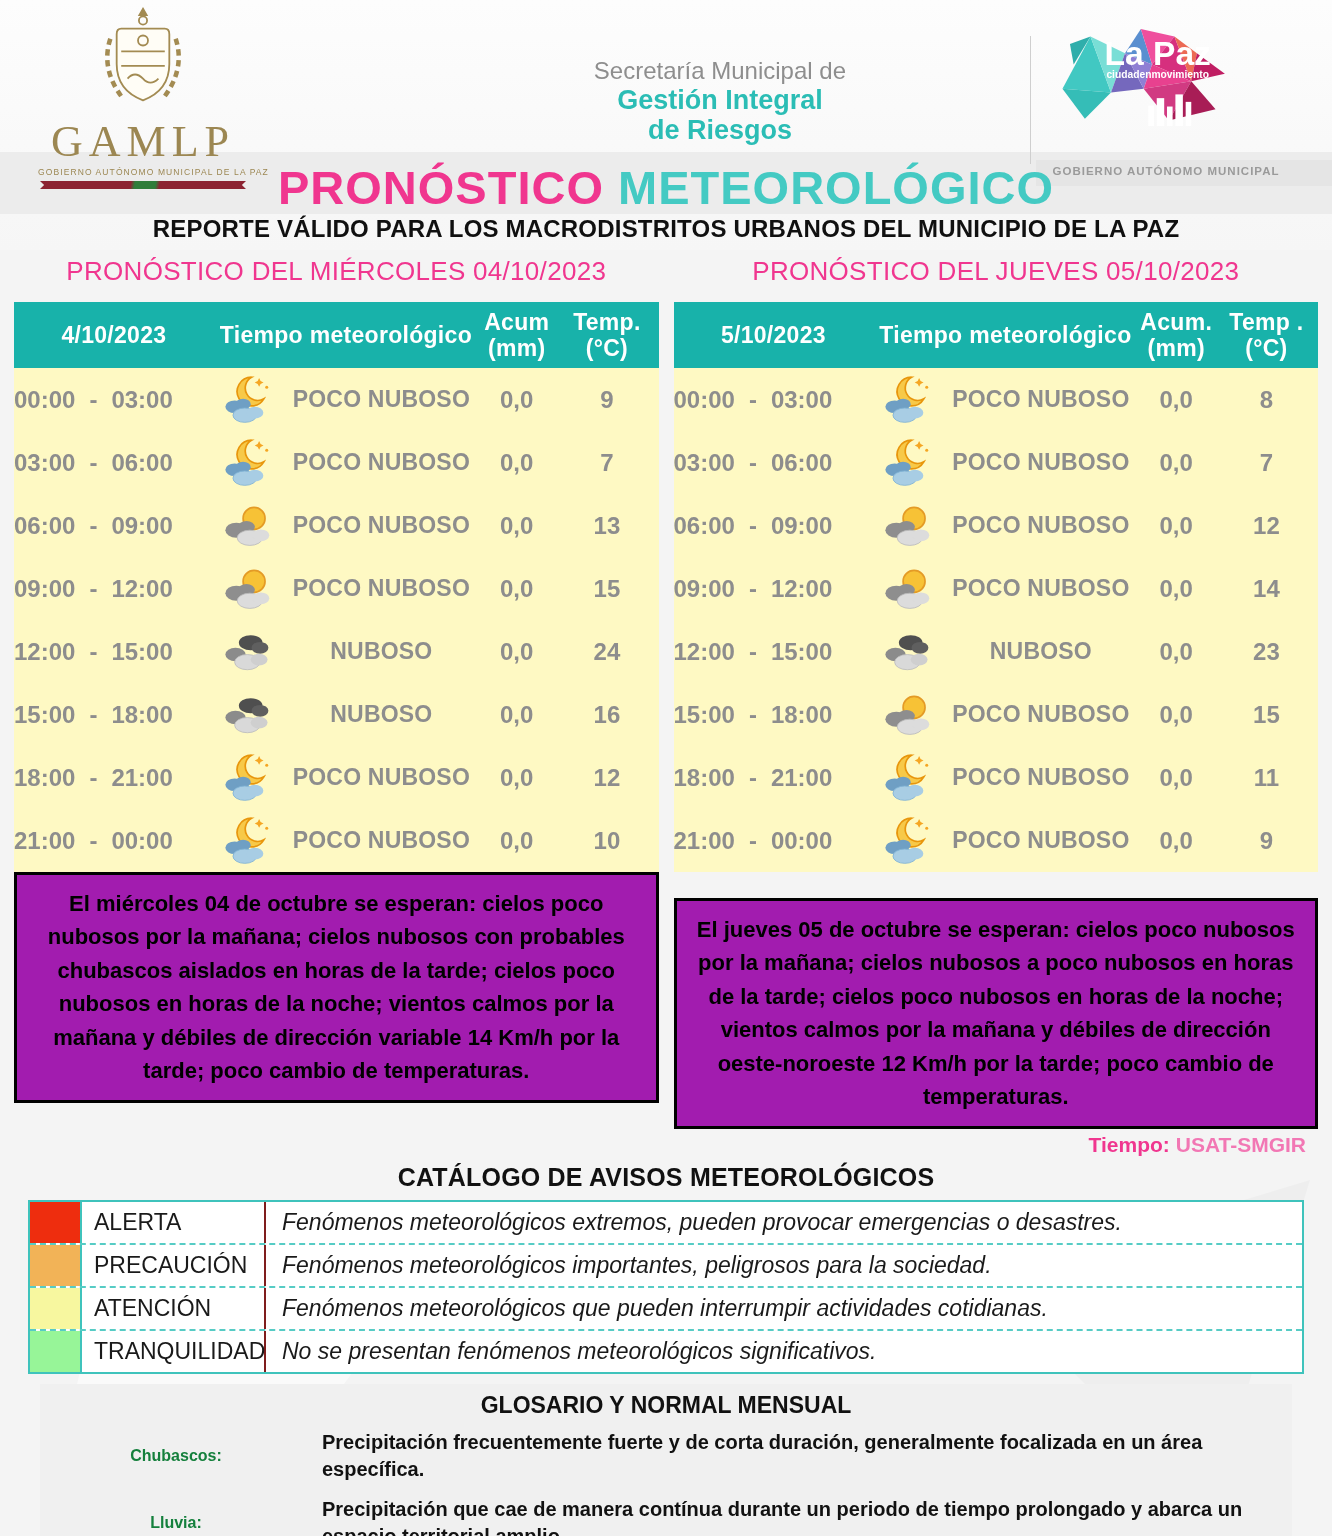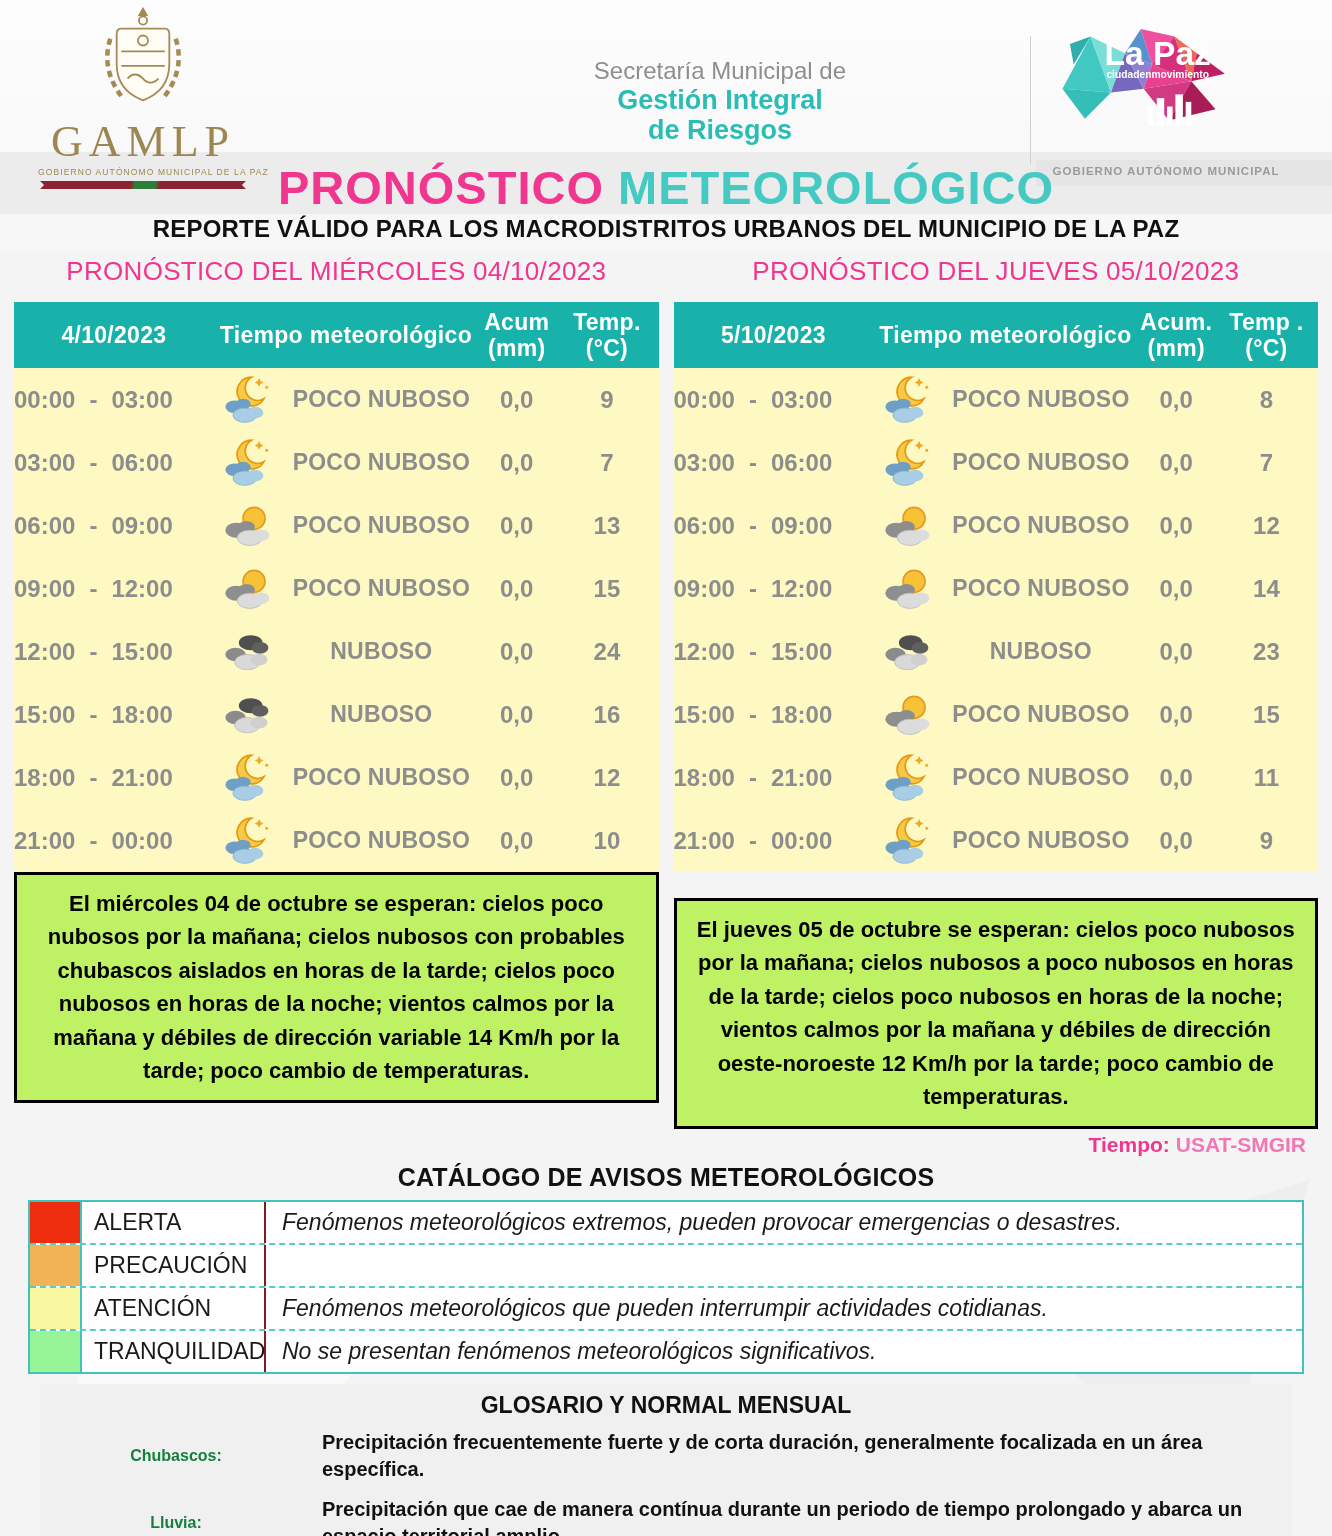--- a/index.html
+++ b/index.html
@@ -64,21 +64,21 @@
   .tbody .trow { display:grid; grid-template-columns:31% 11% 30% 12% 16%; align-items:center; height:63px; }
   .c-time { text-align:left; color:#8d8d8d; font-weight:bold; font-size:24px; white-space:nowrap; }
   .c-time .dash { margin:0 14px; }
   .c-icon { display:flex; justify-content:center; align-items:center; }
   .c-icon svg { width:54px; height:54px; }
   .c-cond { text-align:center; color:#8d8d8d; font-weight:bold; font-size:23px; letter-spacing:.2px; }
   .c-acum,.c-temp { text-align:center; color:#8d8d8d; font-weight:bold; font-size:24px; }
 
   
   .summaries { display:flex; gap:15px; padding:0 14px; align-items:flex-start; position:relative; z-index:1; }
-  .summary-box { flex:1; background:#bef264; border:3px solid #000; padding:12px 16px;
+  .summary-box { flex:1; background:#a21caf; border:3px solid #000; padding:12px 16px;
                  font-weight:bold; font-size:22px; line-height:1.52; text-align:center; color:#000; }
   .summary-box.right { margin-top:26px; }
 
   .fuente { text-align:right; padding:4px 26px 0 0; font-size:21px; font-weight:bold; position:relative; z-index:1; }
   .fuente .f-label { color:#f0368f; }
   .fuente .f-value { color:#f277b4; }
 
   
   .catalog-title { text-align:center; font-size:25px; font-weight:800; color:#111; padding:6px 0 8px 0;
                    position:relative; z-index:1; letter-spacing:.2px; }
@@ -481,20 +481,21 @@
   <div class="catalog-title">CATÁLOGO DE AVISOS METEOROLÓGICOS</div>
   <div class="catalog">
       <div class="crow">
         <div class="c-swatch" style="background:#ee2d0e"></div>
         <div class="c-level">ALERTA</div>
         <div class="c-desc">Fenómenos meteorológicos extremos, pueden provocar emergencias o desastres.</div>
       </div>
       <div class="crow">
         <div class="c-swatch" style="background:#f2b357"></div>
         <div class="c-level">PRECAUCIÓN</div>
+        <div class="c-desc">Fenómenos meteorológicos importantes, peligrosos para la sociedad.</div>
       </div>
       <div class="crow">
         <div class="c-swatch" style="background:#f7f79f"></div>
         <div class="c-level">ATENCIÓN</div>
         <div class="c-desc">Fenómenos meteorológicos que pueden interrumpir actividades cotidianas.</div>
       </div>
       <div class="crow">
         <div class="c-swatch" style="background:#97f598"></div>
         <div class="c-level">TRANQUILIDAD</div>
         <div class="c-desc">No se presentan fenómenos meteorológicos significativos.</div>

